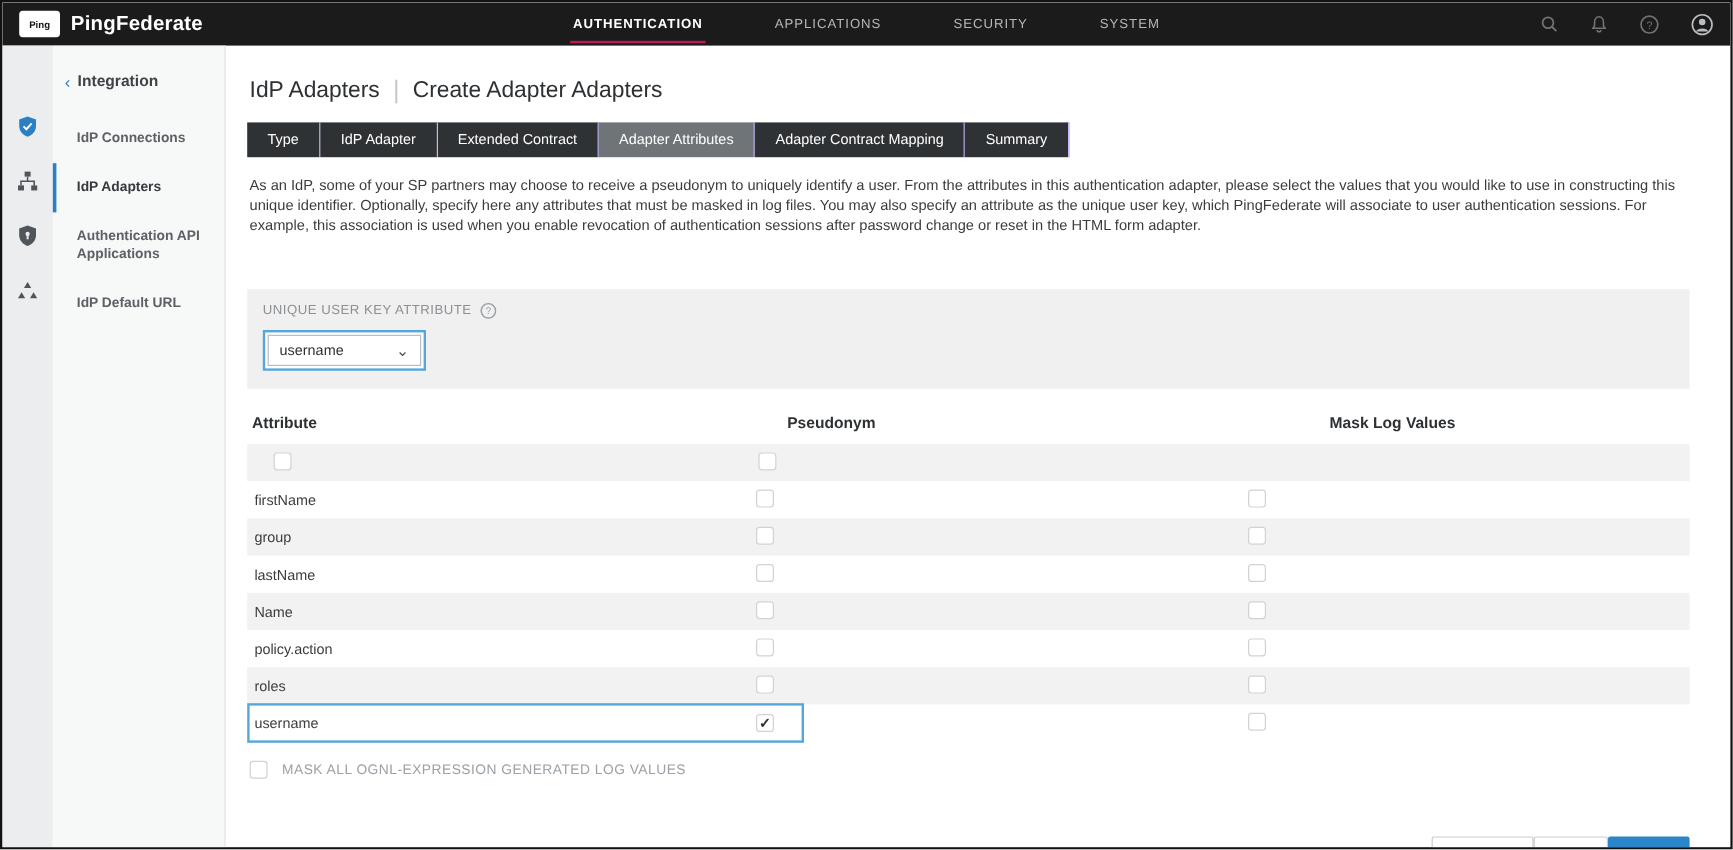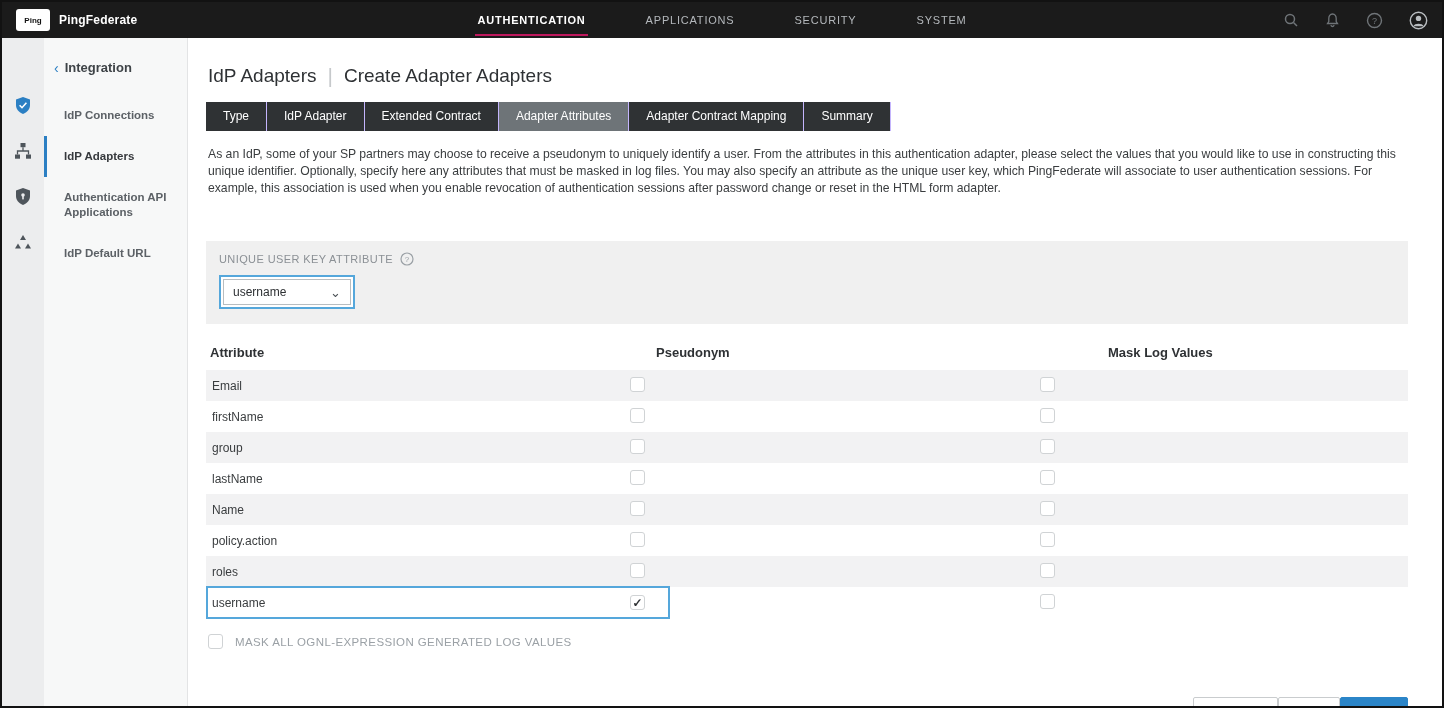--- a/index.html
+++ b/index.html
@@ -3,21 +3,21 @@
 <meta charset="utf-8">
 <style>
   * { margin:0; padding:0; box-sizing:border-box; }
   body { font-family:"Liberation Sans", sans-serif; background:#fff; }
   .page { width:1444px; height:708px; border:2px solid #121212; background:#fff; display:flex; flex-direction:column; overflow:hidden; }
 
   
   .topbar { height:36px; background:#1b1b1b; display:flex; align-items:center; padding:0 14px; flex:0 0 auto; }
   .brand-wrap { display:flex; align-items:center; gap:9px; width:260px; }
   .logo-box { width:34px; height:22px; background:#fff; border-radius:3px; display:flex; align-items:center; justify-content:center; font-size:8px; font-weight:bold; color:#111; }
-  .brand { color:#fff; font-size:12px; font-weight:bold; letter-spacing:0.2px; }
+  .brand { color:#fff; font-size:17px; font-weight:bold; letter-spacing:0.2px; }
   .topnav { flex:1; display:flex; justify-content:center; gap:56px; }
   .topnav .nav-item { color:#b4b8bc; font-size:11px; letter-spacing:0.8px; cursor:pointer; padding:10px 2px 8px; border-bottom:2px solid transparent; }
   .topnav .nav-item.active { color:#fff; font-weight:bold; border-bottom:2px solid #be185d; }
   .top-icons { width:260px; display:flex; justify-content:flex-end; align-items:center; gap:26px; }
   .top-icons .ticon { display:inline-flex; cursor:pointer; }
 
   
   .body-wrap { flex:1; display:flex; min-height:0; }
 
   .icon-rail { width:42px; background:#ecedee; display:flex; flex-direction:column; align-items:center; padding-top:58px; gap:27px; }
@@ -196,21 +196,20 @@
       </div>
 
       <div class="attr-table">
         <div class="thead">
           <span class="th">Attribute</span>
           <span class="th">Pseudonym</span>
           <span class="th">Mask Log Values</span>
         </div>
 
         <div class="trow odd">
-          <div class="cell-attr">Email</div>
           <div class="cell-check"><span class="checkbox"></span></div>
           <div class="cell-check mask"><span class="checkbox"></span></div>
         </div>
         <div class="trow">
           <div class="cell-attr">firstName</div>
           <div class="cell-check"><span class="checkbox"></span></div>
           <div class="cell-check mask"><span class="checkbox"></span></div>
         </div>
         <div class="trow odd">
           <div class="cell-attr">group</div>

